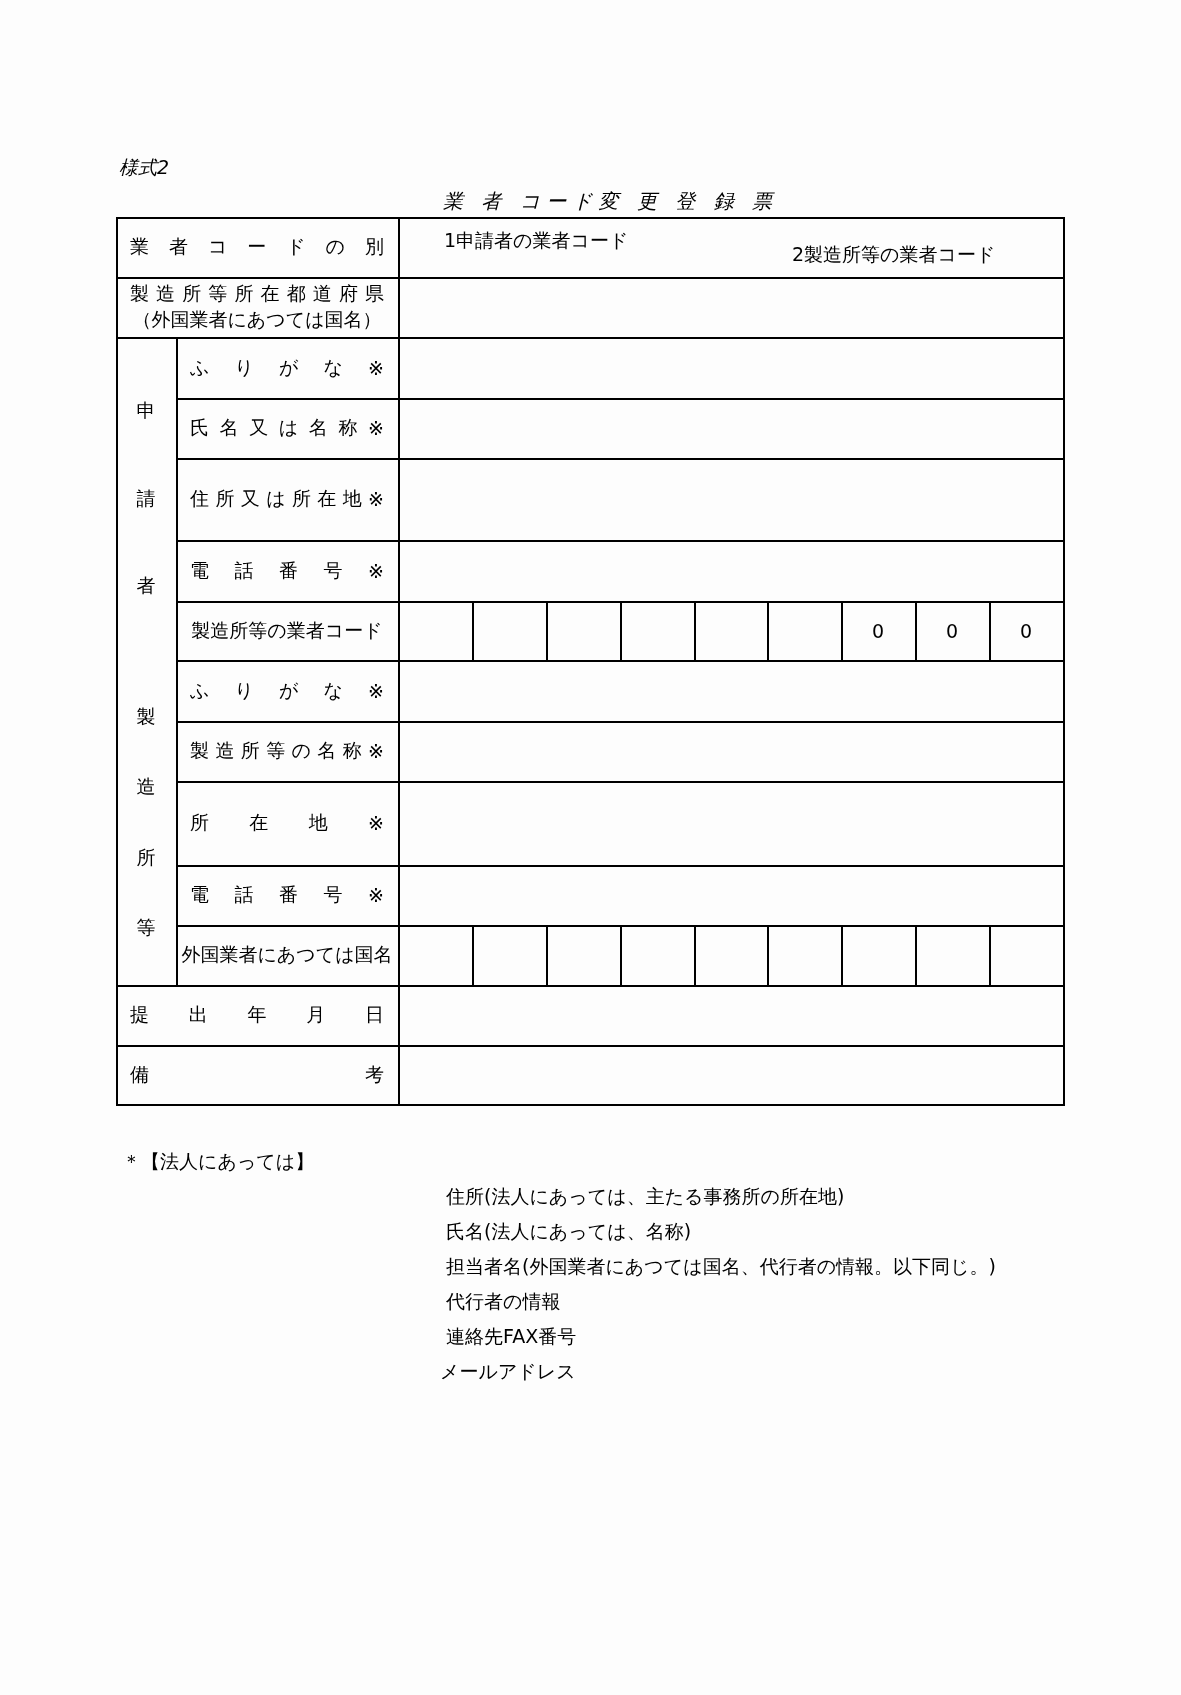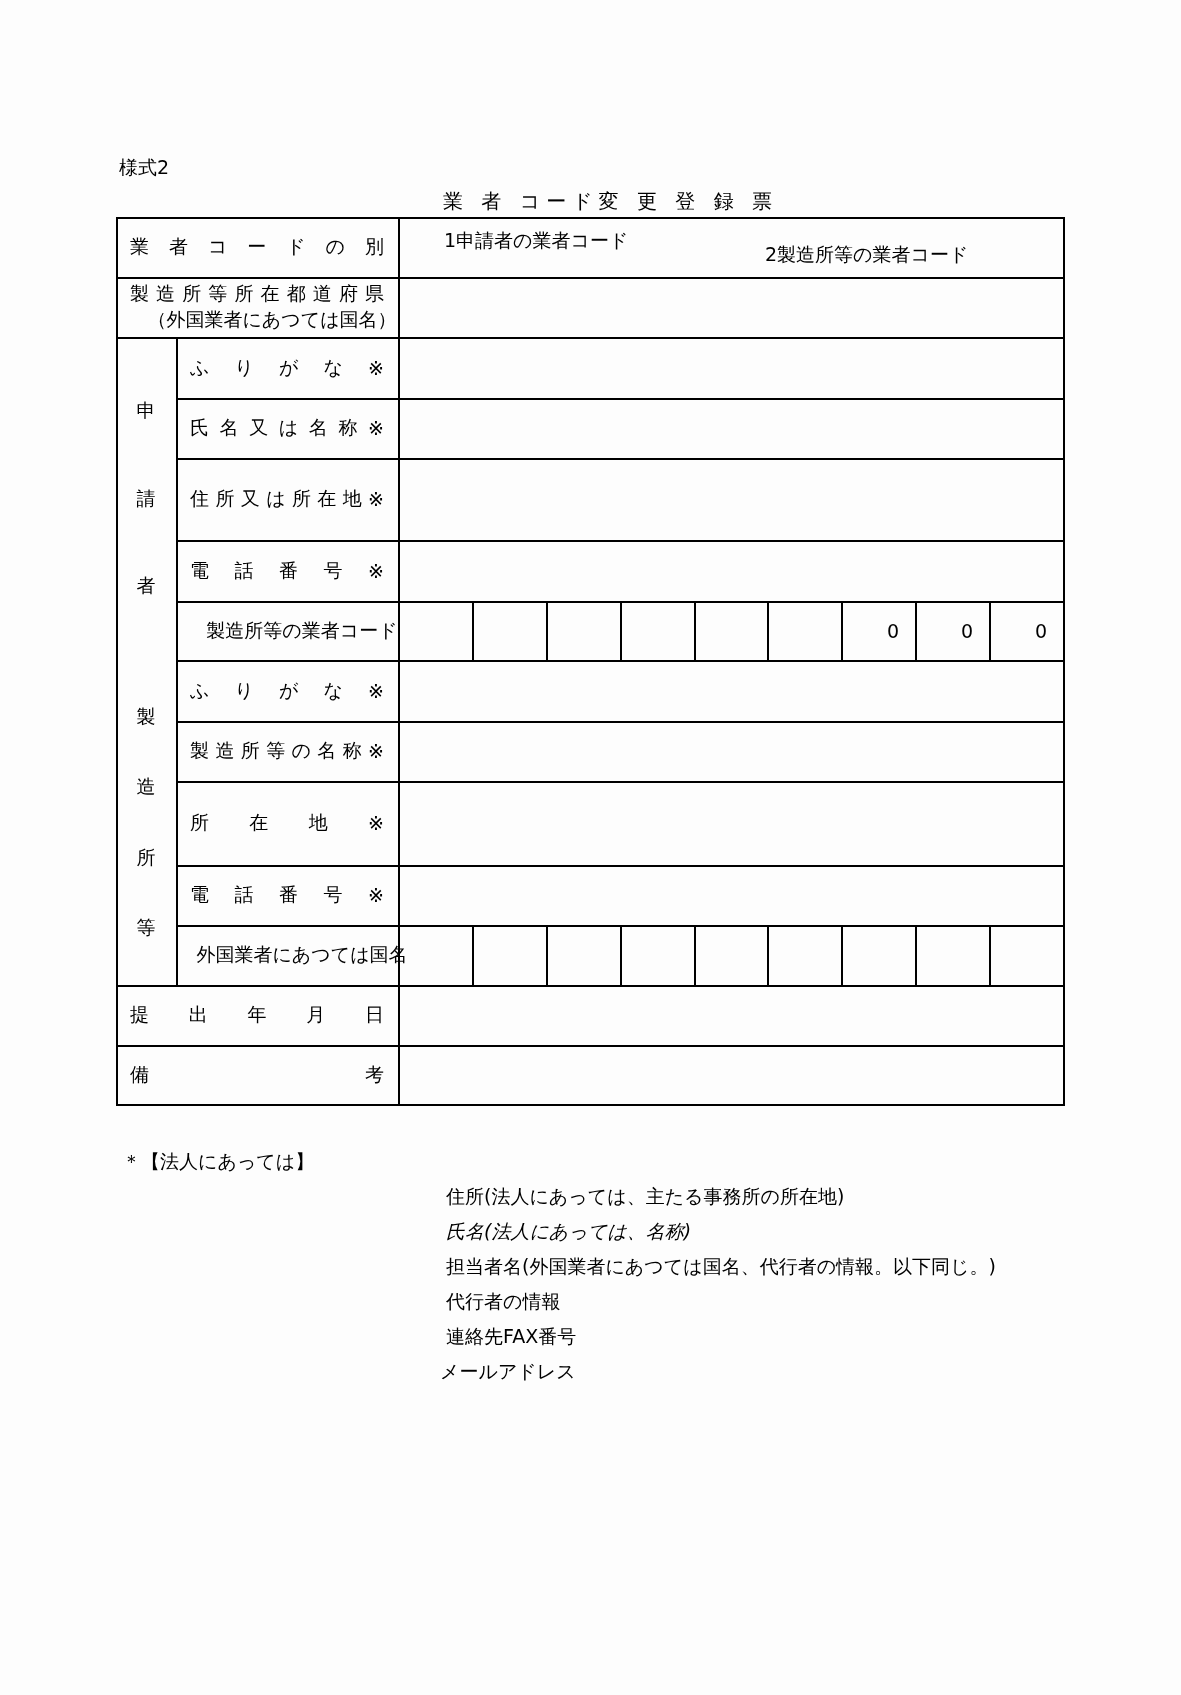--- a/index.html
+++ b/index.html
@@ -1,27 +1,27 @@
 <!DOCTYPE html>
 <html><head>
   <meta charset="utf-8">
   <style>
     html, body { margin: 0; padding: 0; background: #fdfdfd; }
     body { width: 1181px; height: 1695px; position: relative; overflow: hidden;
            font-family: "DejaVu Sans", "Liberation Sans", sans-serif; color: #000; }
-    .abs { position: absolute; }
+    .abs { position: absolute; font-style: italic; }
     .form-no { left: 119px; top: 155px; font-size: 19px; }
     .doc-title { left: 0; width: 1181px; top: 188px; text-align: center; font-size: 20px; letter-spacing: 6px; padding-left: 0; }
     .doc-title span { display: inline-block; margin-left: 40px; }
     .line { position: absolute; background: #000; }
     .h { height: 2px; }
     .v { width: 2px; }
     .cell-text { position: absolute; font-size: 19px; display: flex; align-items: center; white-space: nowrap; }
     .spread { justify-content: space-between; }
-    .center { justify-content: center; padding-left: 15px; }
+    .center { justify-content: center; }
     .vert { position: absolute; font-size: 19px; display: flex; flex-direction: column; align-items: center; justify-content: space-evenly; }
     .footer-line { position: absolute; font-size: 19px; white-space: nowrap; }
   </style>
 </head>
 <body>
 
 <div class="abs form-no">様式2</div>
 <div class="abs doc-title"><span>業 者 コード変 更 登 録 票</span></div>
 
 <div id="grid">
@@ -63,21 +63,21 @@
     <div class="cell-text spread" style="left: 130px; top: 217px; width: 254px; height: 60px;">
       <span>業</span>
       <span>者</span>
       <span>コ</span>
       <span>ー</span>
       <span>ド</span>
       <span>の</span>
       <span>別</span>
     </div>
     <div class="cell-text" style="left: 444px; top: 217px; height: 48px;">1申請者の業者コード</div>
-    <div class="cell-text" style="left: 765px; top: 217px; height: 76px;">2製造所等の業者コード</div>
+    <div class="cell-text" style="left: 792px; top: 217px; height: 76px;">2製造所等の業者コード</div>
     <div class="cell-text spread" style="left: 130px; top: 279px; width: 254px; height: 30px;">
       <span>製</span>
       <span>造</span>
       <span>所</span>
       <span>等</span>
       <span>所</span>
       <span>在</span>
       <span>都</span>
       <span>道</span>
       <span>府</span>
@@ -198,18 +198,18 @@
     <div class="cell-text spread" style="left: 130px; top: 1045px; width: 254px; height: 59px;">
       <span>備</span>
       <span>考</span>
     </div>
     <div class="cell-text center" style="left: 398px; top: 1045px; width: 665px; height: 59px;"></div>
   </div>
 
 <div class="footer-line" style="left:122px; top:1149px;">＊【法人にあっては】</div>
 <div id="footer-items">
     <div class="footer-line" style="left: 446px; top: 1184px;">住所(法人にあっては、主たる事務所の所在地)</div>
-    <div class="footer-line" style="left: 446px; top: 1219px; font-style: italic;">氏名(法人にあっては、名称)</div>
+    <div class="footer-line" style="left: 446px; top: 1219px;">氏名(法人にあっては、名称)</div>
     <div class="footer-line" style="left: 446px; top: 1254px;">担当者名(外国業者にあつては国名、代行者の情報。以下同じ。)</div>
     <div class="footer-line" style="left: 446px; top: 1289px;">代行者の情報</div>
     <div class="footer-line" style="left: 446px; top: 1324px;">連絡先FAX番号</div>
     <div class="footer-line" style="left: 440px; top: 1359px;">メールアドレス</div>
   </div>
 
 </body></html>

